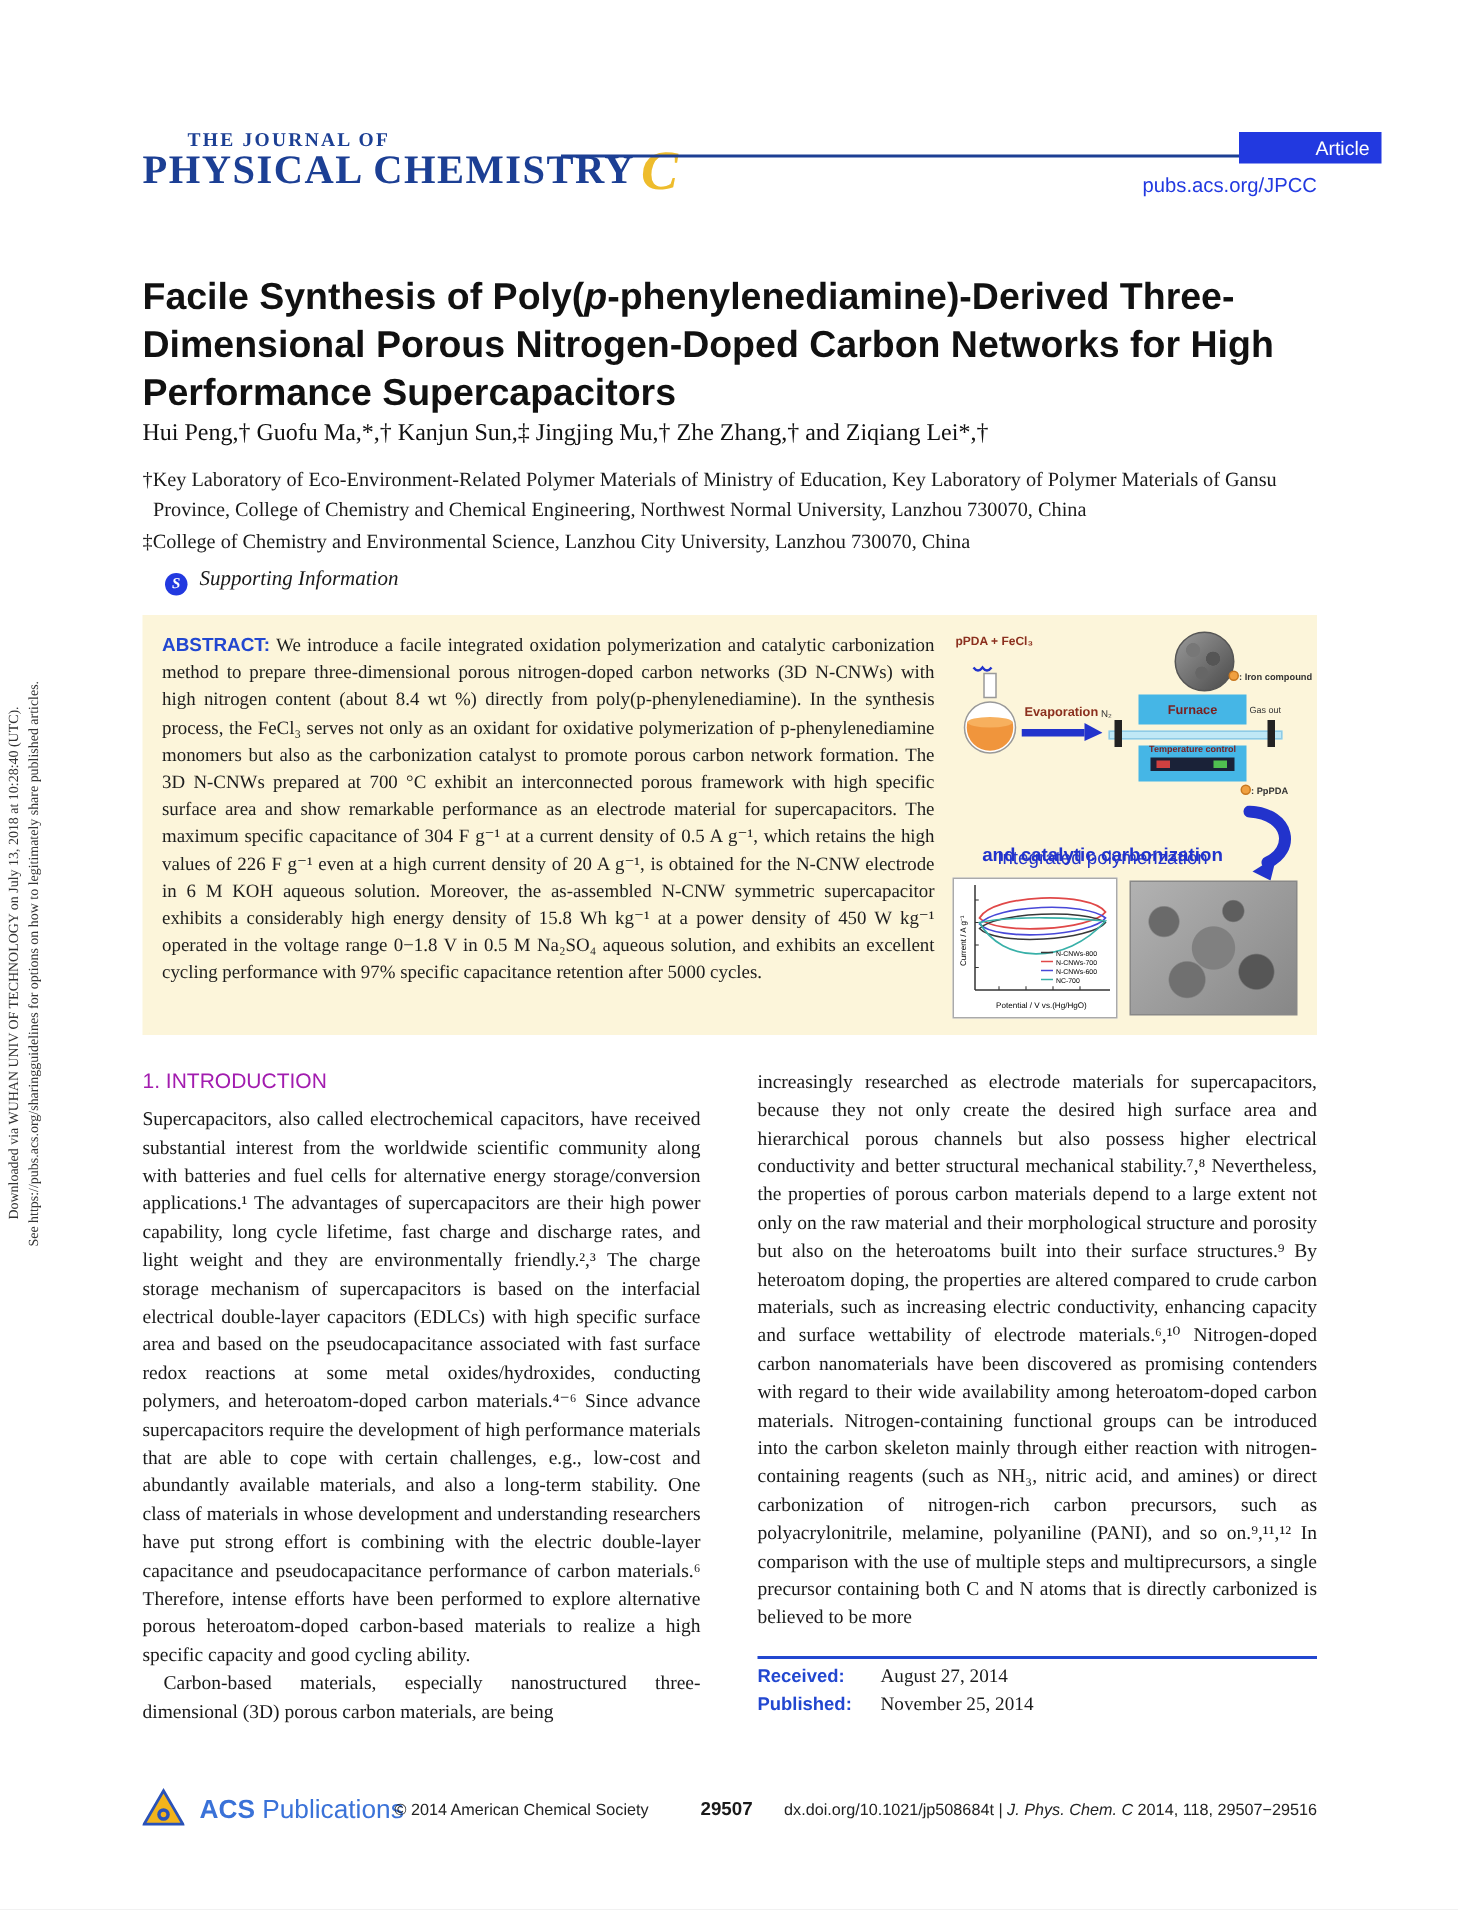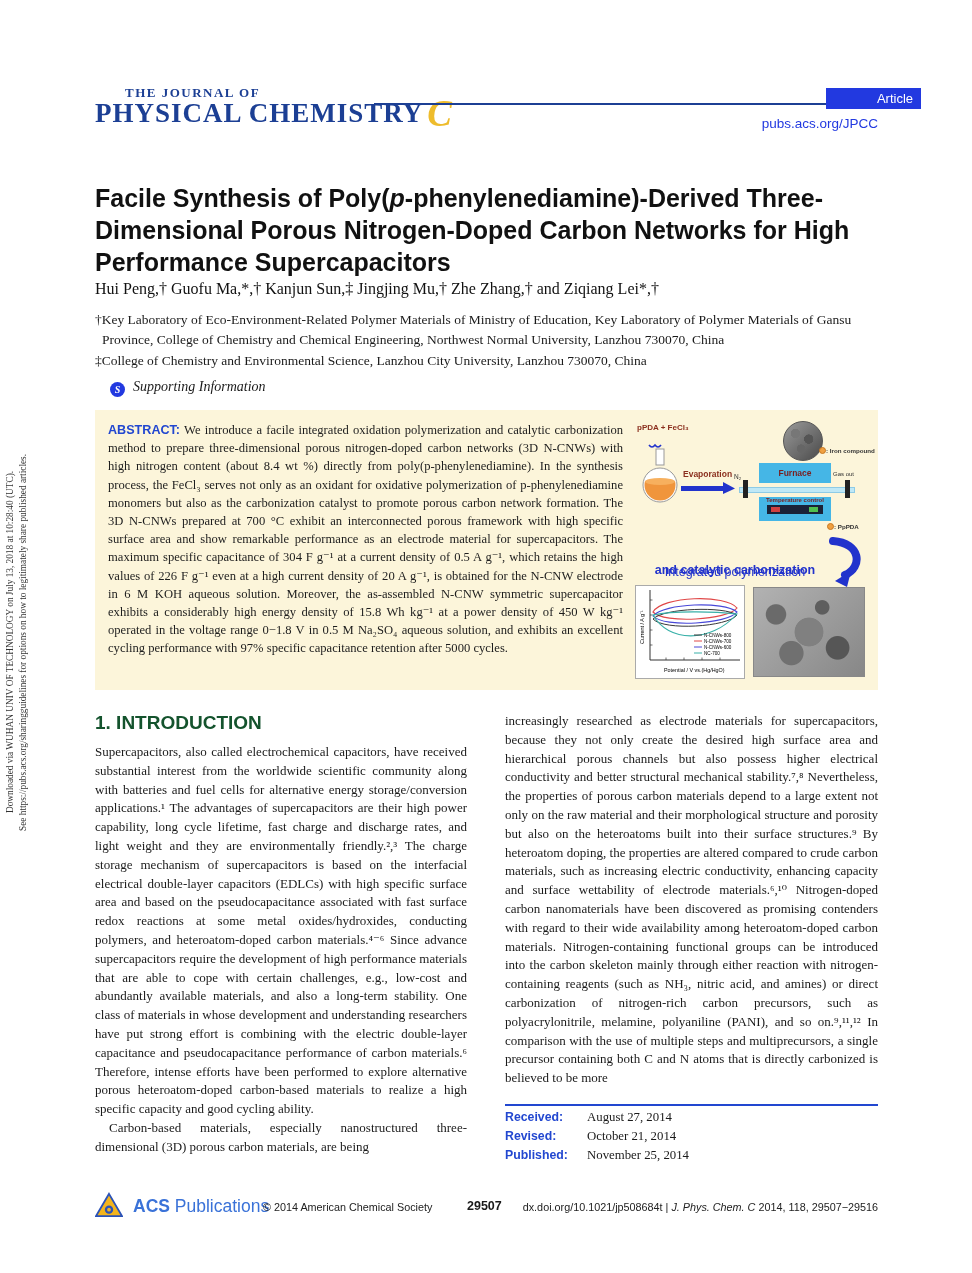--- a/index.html
+++ b/index.html
@@ -70,21 +70,21 @@
       background:radial-gradient(circle at 20% 30%,#6a6a6a 0 9%,transparent 10%),
                  radial-gradient(circle at 62% 22%,#5e5e5e 0 7%,transparent 8%),
                  radial-gradient(circle at 76% 68%,#565656 0 11%,transparent 12%),
                  radial-gradient(circle at 34% 74%,#707070 0 12%,transparent 13%),
                  radial-gradient(circle at 50% 50%,#808080 0 20%,transparent 21%),
                  linear-gradient(135deg,#b2b2b2,#878787);}
 
   
   .colL{position:absolute;left:95px;top:712px;width:372px;}
   .colR{position:absolute;left:505px;top:712px;width:373px;}
-  .sechead{font-family:"Liberation Sans",sans-serif;font-weight:bold;font-size:19px;color:#14532d;margin:0 0 9px 0;}
+  .sechead{font-family:"Liberation Sans",sans-serif;font-weight:normal;font-size:14px;color:#a21caf;margin:0 0 9px 0;}
   .para{font-size:13px;line-height:18.8px;text-align:justify;margin:0;}
   .para.indent{text-indent:14px;}
   .dates{margin-top:16px;border-top:2.5px solid #2247d0;padding-top:2px;font-size:12.8px;line-height:19px;}
   .dates .dl{display:inline-block;width:82px;font-family:"Liberation Sans",sans-serif;font-weight:bold;color:#2247d0;font-size:12.3px;}
 
   
   .footer{position:absolute;left:95px;top:1190px;width:783px;height:34px;}
   .brand{position:absolute;left:0;top:2px;}
   .brandtxt{font-family:"Liberation Sans",sans-serif;font-size:17.5px;color:#3a72d8;vertical-align:6px;margin-left:6px;}
   .brandtxt b{font-weight:bold;}
@@ -200,21 +200,20 @@
   <div class="colL">
     <div class="sechead">1. INTRODUCTION</div>
     <p class="para">Supercapacitors, also called electrochemical capacitors, have received substantial interest from the worldwide scientific community along with batteries and fuel cells for alternative energy storage/conversion applications.¹ The advantages of supercapacitors are their high power capability, long cycle lifetime, fast charge and discharge rates, and light weight and they are environmentally friendly.²,³ The charge storage mechanism of supercapacitors is based on the interfacial electrical double-layer capacitors (EDLCs) with high specific surface area and based on the pseudocapacitance associated with fast surface redox reactions at some metal oxides/hydroxides, conducting polymers, and heteroatom-doped carbon materials.⁴⁻⁶ Since advance supercapacitors require the development of high performance materials that are able to cope with certain challenges, e.g., low-cost and abundantly available materials, and also a long-term stability. One class of materials in whose development and understanding researchers have put strong effort is combining with the electric double-layer capacitance and pseudocapacitance performance of carbon materials.⁶ Therefore, intense efforts have been performed to explore alternative porous heteroatom-doped carbon-based materials to realize a high specific capacity and good cycling ability.</p>
     <p class="para indent">Carbon-based materials, especially nanostructured three-dimensional (3D) porous carbon materials, are being</p>
   </div>
 
   <div class="colR">
     <p class="para">increasingly researched as electrode materials for supercapacitors, because they not only create the desired high surface area and hierarchical porous channels but also possess higher electrical conductivity and better structural mechanical stability.⁷,⁸ Nevertheless, the properties of porous carbon materials depend to a large extent not only on the raw material and their morphological structure and porosity but also on the heteroatoms built into their surface structures.⁹ By heteroatom doping, the properties are altered compared to crude carbon materials, such as increasing electric conductivity, enhancing capacity and surface wettability of electrode materials.⁶,¹⁰ Nitrogen-doped carbon nanomaterials have been discovered as promising contenders with regard to their wide availability among heteroatom-doped carbon materials. Nitrogen-containing functional groups can be introduced into the carbon skeleton mainly through either reaction with nitrogen-containing reagents (such as NH₃, nitric acid, and amines) or direct carbonization of nitrogen-rich carbon precursors, such as polyacrylonitrile, melamine, polyaniline (PANI), and so on.⁹,¹¹,¹² In comparison with the use of multiple steps and multiprecursors, a single precursor containing both C and N atoms that is directly carbonized is believed to be more</p>
     <div class="dates">
       <div><span class="dl">Received:</span><span>August 27, 2014</span></div>
-      <div><span class="dl">Revised:</span><span>October 21, 2014</span></div>
       <div><span class="dl">Published:</span><span>November 25, 2014</span></div>
     </div>
   </div>
 
   <div class="footer">
     <div class="brand">
       <svg width="28" height="26" viewBox="0 0 30 28">
         <polygon points="15,2 29,26 1,26" fill="#f3b41c" stroke="#2a52b8" stroke-width="2"></polygon>
         <circle cx="15" cy="19" r="4.5" fill="#2a52b8"></circle>
         <circle cx="15" cy="19" r="2" fill="#f3b41c"></circle>

